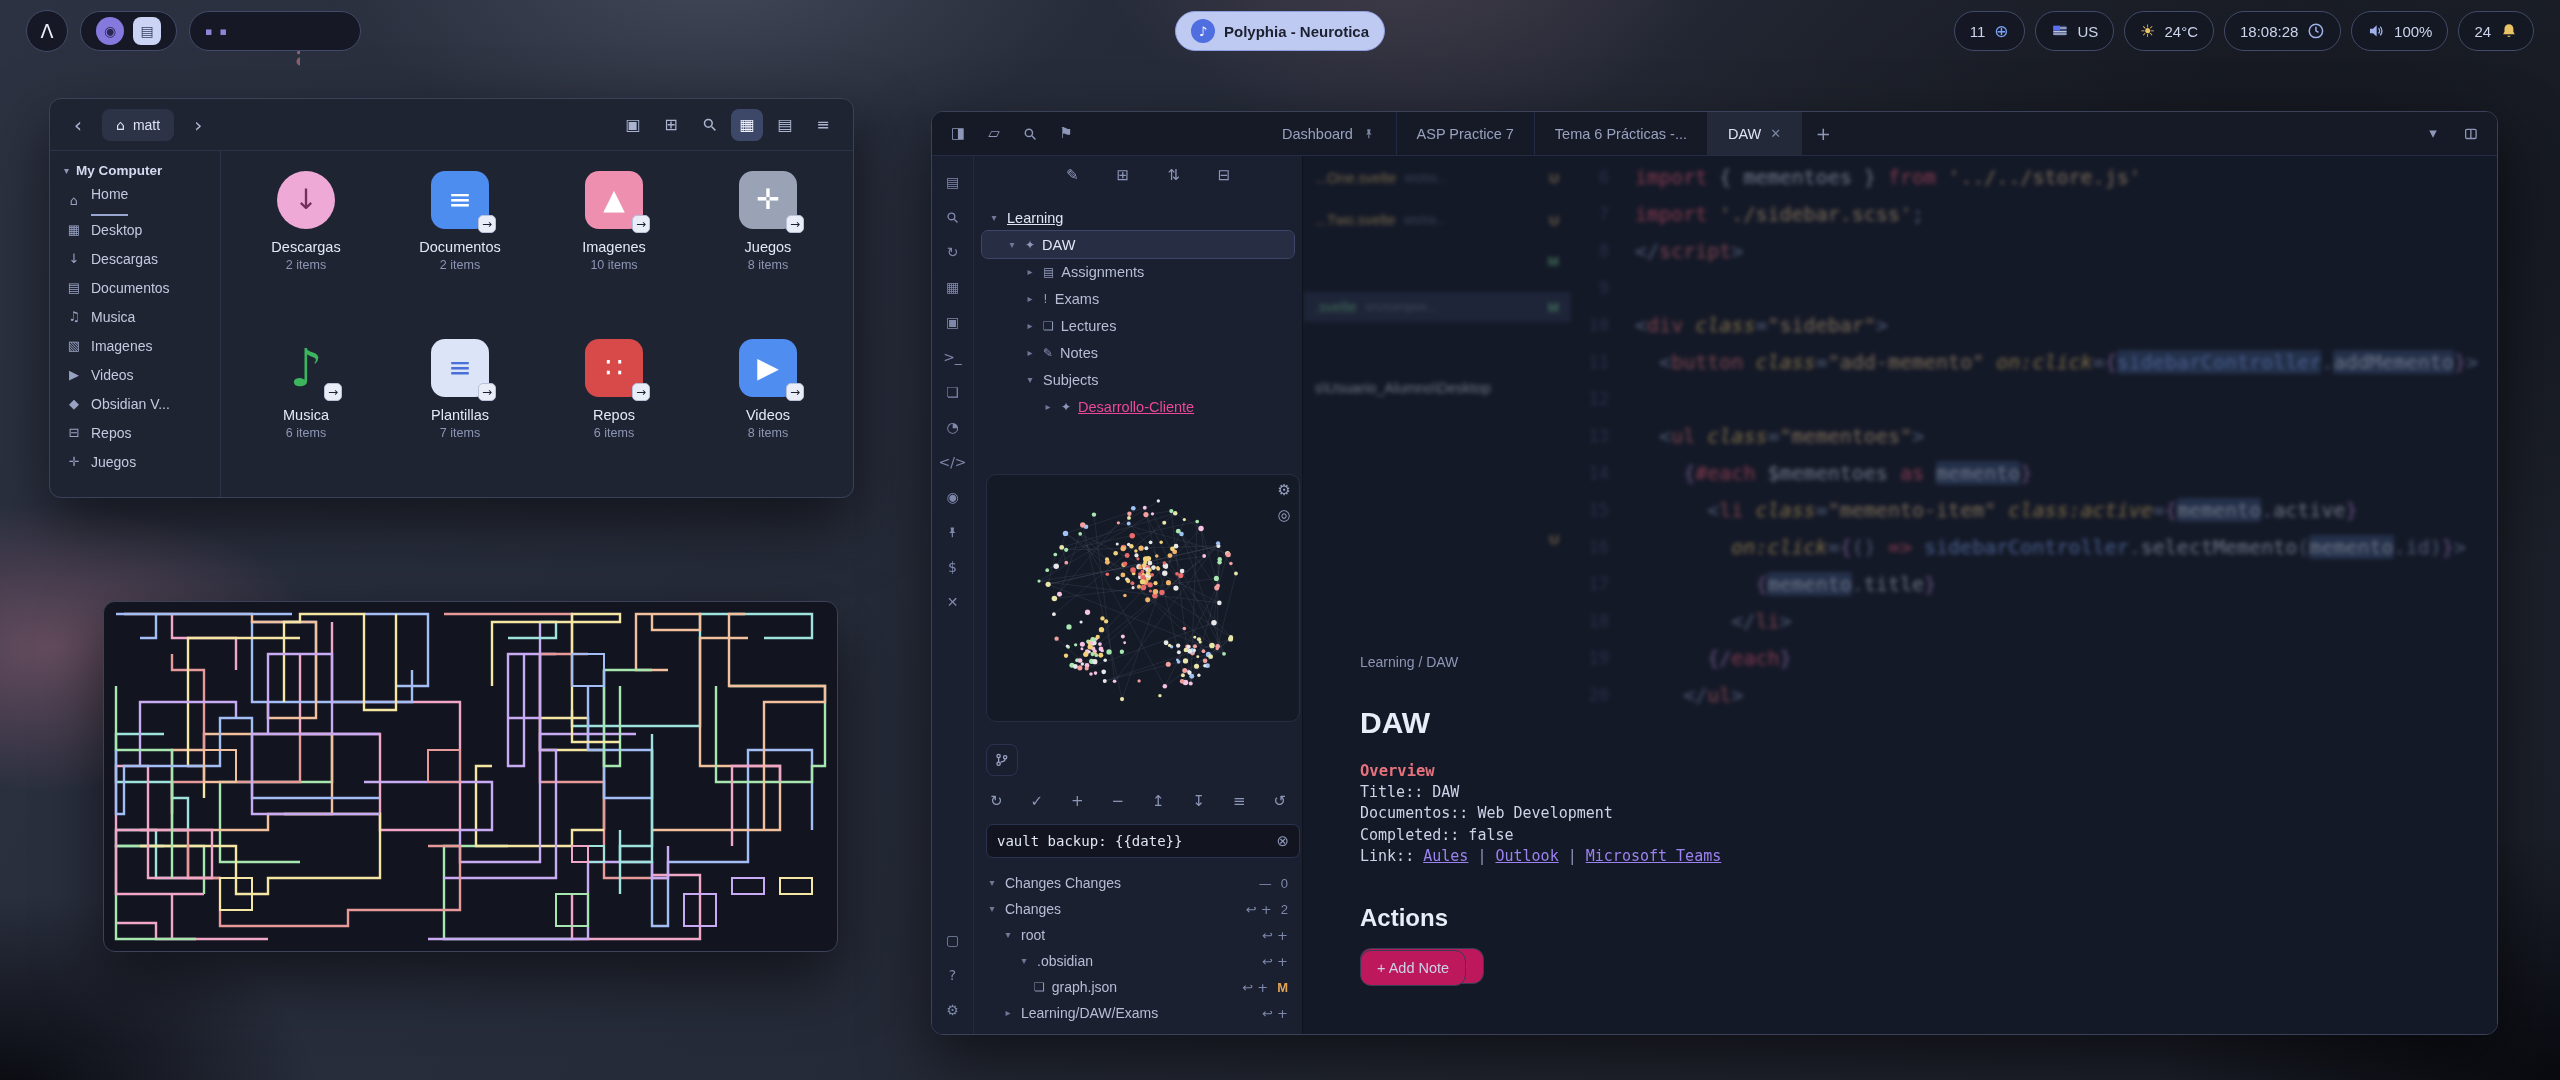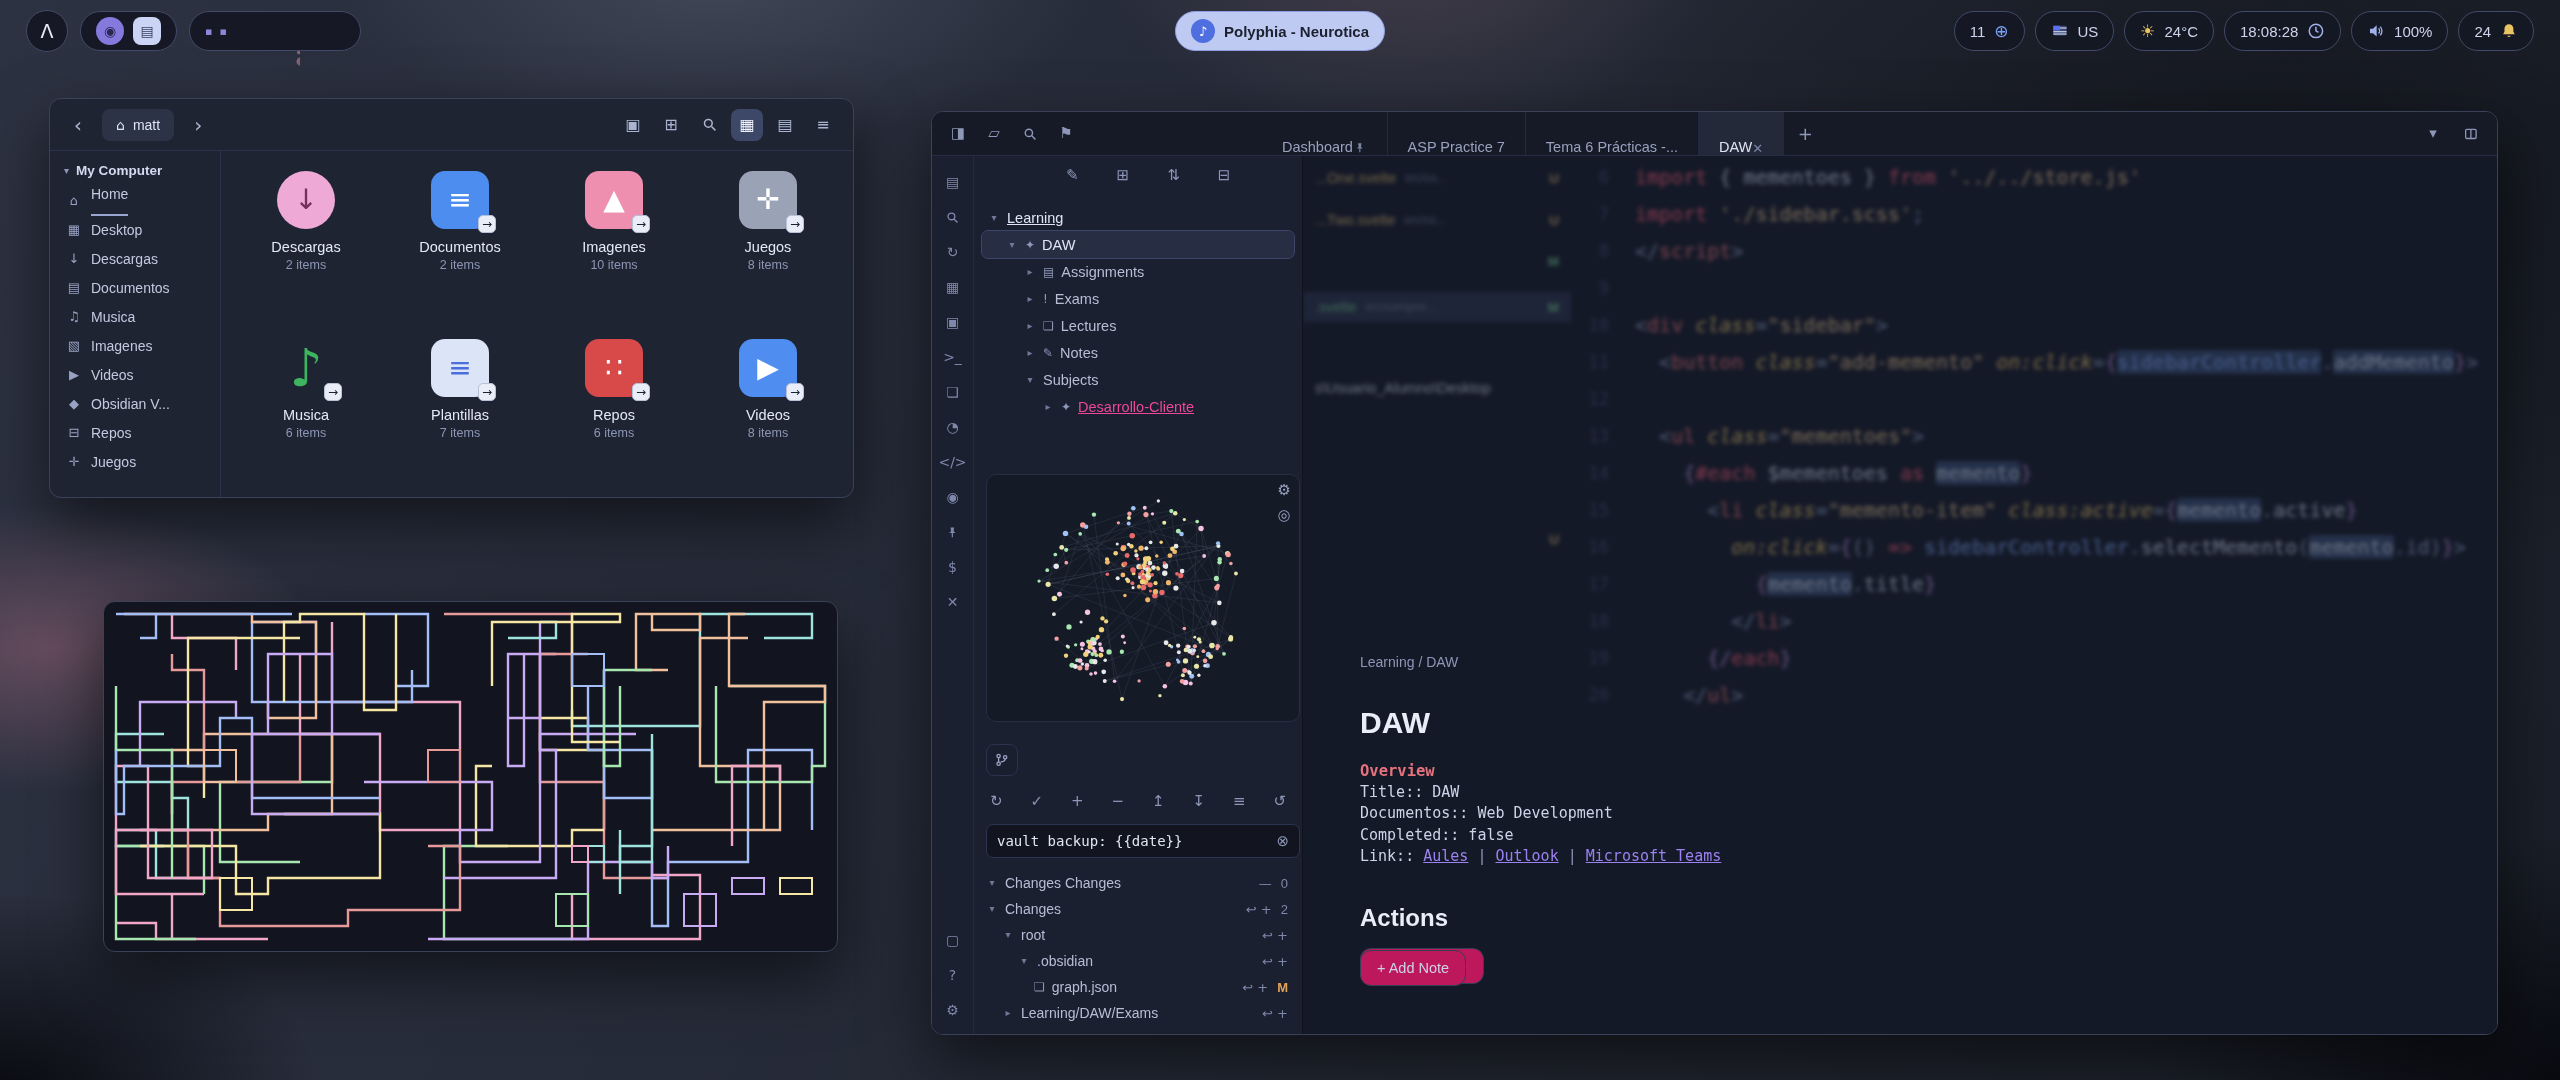--- a/index.html
+++ b/index.html
@@ -63,21 +63,21 @@
 .fm-count{margin-top:3px;font-size:12.5px;color:#8d96b5}
 
 
 #art{left:103px;top:601px;width:735px;height:351px;background:#12151f;overflow:hidden}
 
 
 #ob{left:931px;top:111px;width:1567px;height:924px;background:#161a27;overflow:hidden}
 #ob-tabbar{position:absolute;top:0;left:0;right:0;height:44px;background:#161a26;border-bottom:1px solid #262d43;display:flex;align-items:center;padding:0 10px;gap:4px;z-index:6}
 .ob-tb-ic{width:32px;height:32px;display:flex;align-items:center;justify-content:center;color:#8d97b8;font-size:15px;border-radius:6px}
 #ob-tabs{display:flex;align-items:stretch;margin-left:176px;height:100%}
-.ob-tab{display:flex;align-items:flex-end;padding:0 20px;font-size:14.5px;color:#98a1bf;border-right:1px solid #222942;max-width:300px}
+.ob-tab{display:flex;align-items:center;gap:9px;padding:0 20px;font-size:14.5px;color:#98a1bf;border-right:1px solid #222942;max-width:300px}
 .ob-tab.active{background:#232938;color:#dde3f2}
 .tab-pin,.tab-close{color:#7c86a6;font-size:13px}
 #ob-tab-plus{width:34px;display:flex;align-items:center;justify-content:center;color:#8d97b8;font-size:18px}
 #ob-tabbar .right{margin-left:auto;display:flex;gap:6px}
 #ob-left{position:absolute;top:44px;left:0;bottom:0;width:371px;background:#1b2030;border-right:1px solid #0f121c;z-index:5}
 #ob-ribbon{position:absolute;top:0;left:0;bottom:0;width:42px;border-right:1px solid #232a3e;display:flex;flex-direction:column;align-items:center;padding:14px 0 12px;gap:11px}
 .rb-ic{width:26px;height:24px;display:flex;align-items:center;justify-content:center;color:#7e88aa;font-size:14px}
 #ob-ribbon .grow{flex:1}
 #ob-panel{position:absolute;left:42px;top:0;right:0;bottom:0}
 #exp-icons{position:absolute;left:0;right:0;top:12px;display:flex;gap:38px;padding-left:92px}

